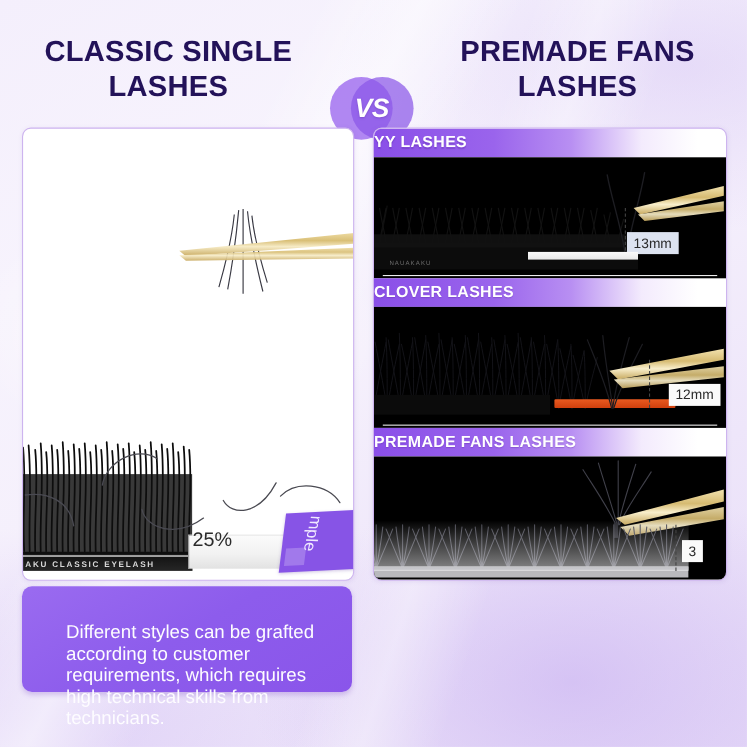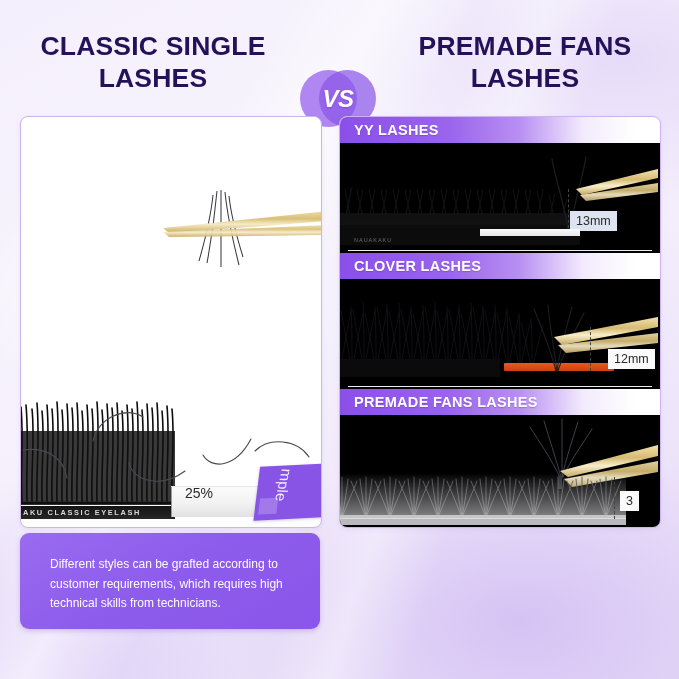--- a/index.html
+++ b/index.html
@@ -55,21 +55,21 @@
   .strip-base{position:absolute;left:-2px;bottom:8px;width:156px;height:13px;
      background:linear-gradient(180deg,#141414,#262626);}
   .strip-label{position:absolute;left:2px;bottom:9px;width:150px;height:11px;
      font-size:7.4px;font-weight:bold;color:#d8d8d8;letter-spacing:1.6px;
      display:flex;align-items:center;text-align:center;}
   .tray{position:absolute;left:150px;bottom:10px;width:145px;height:30px;
      background:linear-gradient(180deg,#fbfbfb 0%,#f2f2f2 55%,#e2e2e2 100%);
      border-top:1px solid #e6e6e6;}
   .tray-tick{position:absolute;left:150px;bottom:10px;width:1px;height:30px;
      background:#9a9a9a;}
-  .pct{position:absolute;left:164px;bottom:26px;font-size:14px;color:#2b2b2b;}
+  .pct{position:absolute;left:154px;bottom:26px;font-size:18px;color:#2b2b2b;}
   .sample-tag{position:absolute;left:236px;bottom:8px;width:70px;height:54px;
      background:#8754e6;transform:skewX(-10deg) rotate(-3deg);
      box-shadow:0 1px 3px rgba(80,40,150,.25);overflow:hidden;}
   .sample-tag .txt{position:absolute;left:36px;top:4px;
      font-size:15px;color:#f0e9ff;white-space:nowrap;
      transform:rotate(95deg);transform-origin:left top;}
   .sample-tag .chip{position:absolute;left:4px;bottom:6px;width:18px;height:16px;
      background:rgba(255,255,255,.22);}
 
   .tweezer{position:absolute;}
@@ -78,40 +78,40 @@
   .curls{position:absolute;left:0;top:278px;width:300px;height:120px;}
 
   
   .sec{position:absolute;left:0;width:320px;}
   .sec1{top:0;height:136px;}
   .sec2{top:136px;height:136px;border-radius:11px;}
   .sec3{top:272px;height:138px;}
   .sec-hdr{position:absolute;left:0;top:0;width:320px;height:26px;
     background:linear-gradient(90deg,#8a4fe8 0%,#9a64ec 34%,#b88ff2 56%,rgba(208,175,246,.25) 76%,rgba(255,255,255,0) 92%);
     display:flex;align-items:center;}
-  .sec-hdr span{font-size:14.5px;font-weight:bold;color:#fff;padding-left:14px;
+  .sec-hdr span{font-size:14.5px;font-weight:bold;color:#fff;padding-left:0;
     letter-spacing:.3px;text-shadow:0 1px 1px rgba(90,40,160,.35);}
   .sec-body{position:absolute;left:0;top:26px;width:320px;bottom:0;overflow:hidden;background:#000000;}
   .sec-divider{position:absolute;left:8px;width:304px;height:1px;background:#ececec;}
 
   .meas{position:absolute;font-size:12.5px;color:#2a2a2a;padding:3px 6px;}
   .meas.blue{background:#dde3f0;}
   .meas.plain{background:#fafafa;}
   .meas-line{position:absolute;border-left:1px dashed #444;}
 
   .band{position:absolute;}
 
   
   .cap{position:absolute;top:533px;width:300px;height:96px;border-radius:9px;
      background:linear-gradient(150deg,#9a6bf0 0%,#8d5cec 48%,#8a55ea 100%);
      box-shadow:0 2px 5px rgba(110,60,190,.25);}
   .cap.l{left:20px;}
   .cap.r{left:339px;width:320px;}
-  .cap p{margin:8px;position:absolute;left:22px;right:14px;top:14px;
-     font-size:12px;line-height:19.6px;color:#fdfcff;}
+  .cap p{margin:18px;position:absolute;left:22px;right:14px;top:14px;
+     font-size:17px;line-height:19.6px;color:#fdfcff;}
   .cap.r p{left:20px;}
 </style>
 </head>
 <body>
 
 <div class="stage">
   <div class="bg"></div>
   <div class="bg-sheen"></div>
 
   <div class="header">

